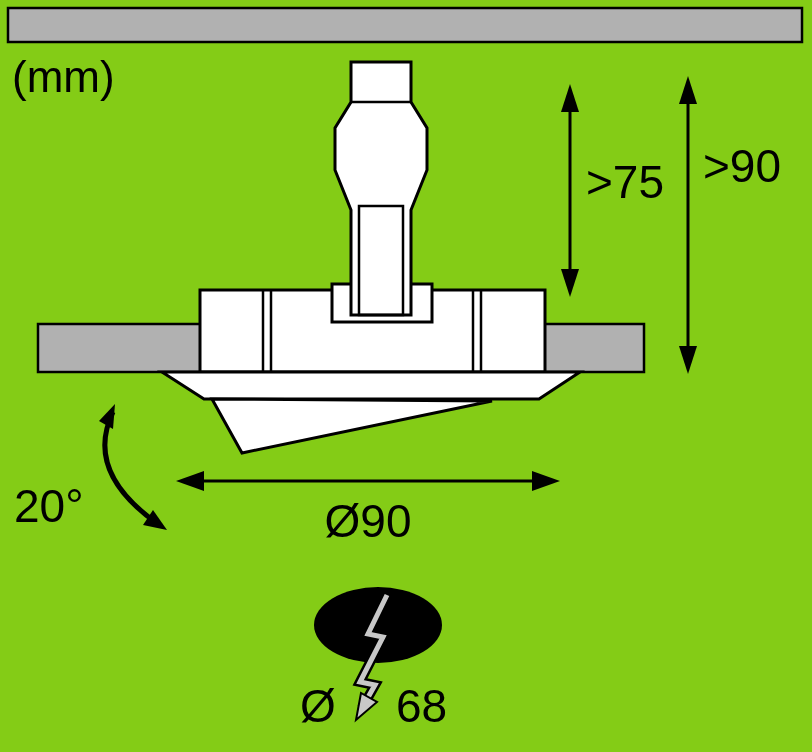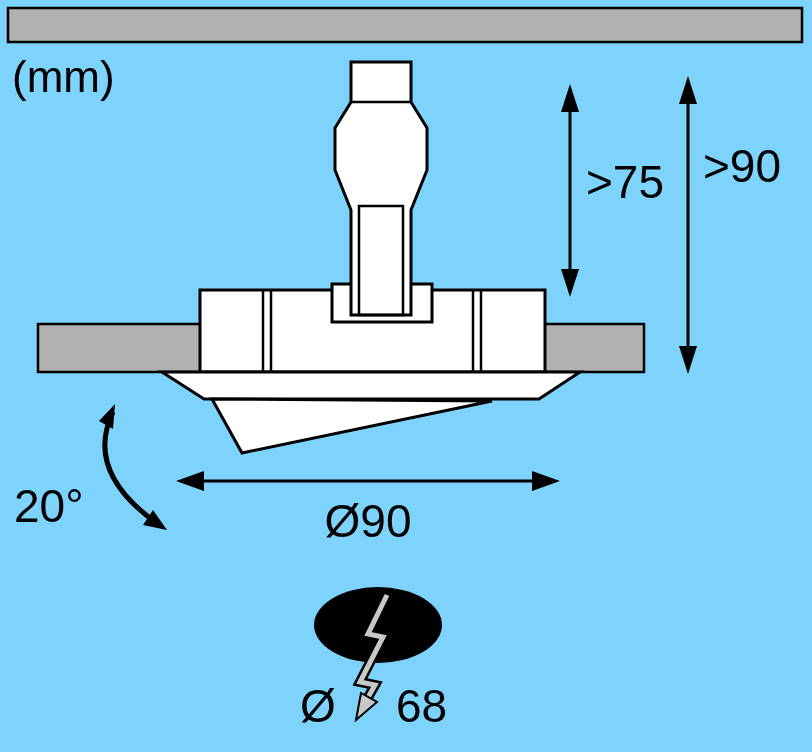--- a/index.html
+++ b/index.html
@@ -7,21 +7,21 @@
     padding: 0;
     background: #ffffff;
     width: 812px;
     height: 752px;
     overflow: hidden;
   }
   .stage {
     position: relative;
     width: 812px;
     height: 752px;
-    background: #7dd3fc;
+    background: #84cc16;
   }
   svg { display: block; }
   text {
     font-family: "Liberation Sans", "DejaVu Sans", sans-serif;
     fill: #000000;
   }
   .dim-text { font-size: 46px; }
   .unit-text { font-size: 44px; }
 </style>
 </head>

